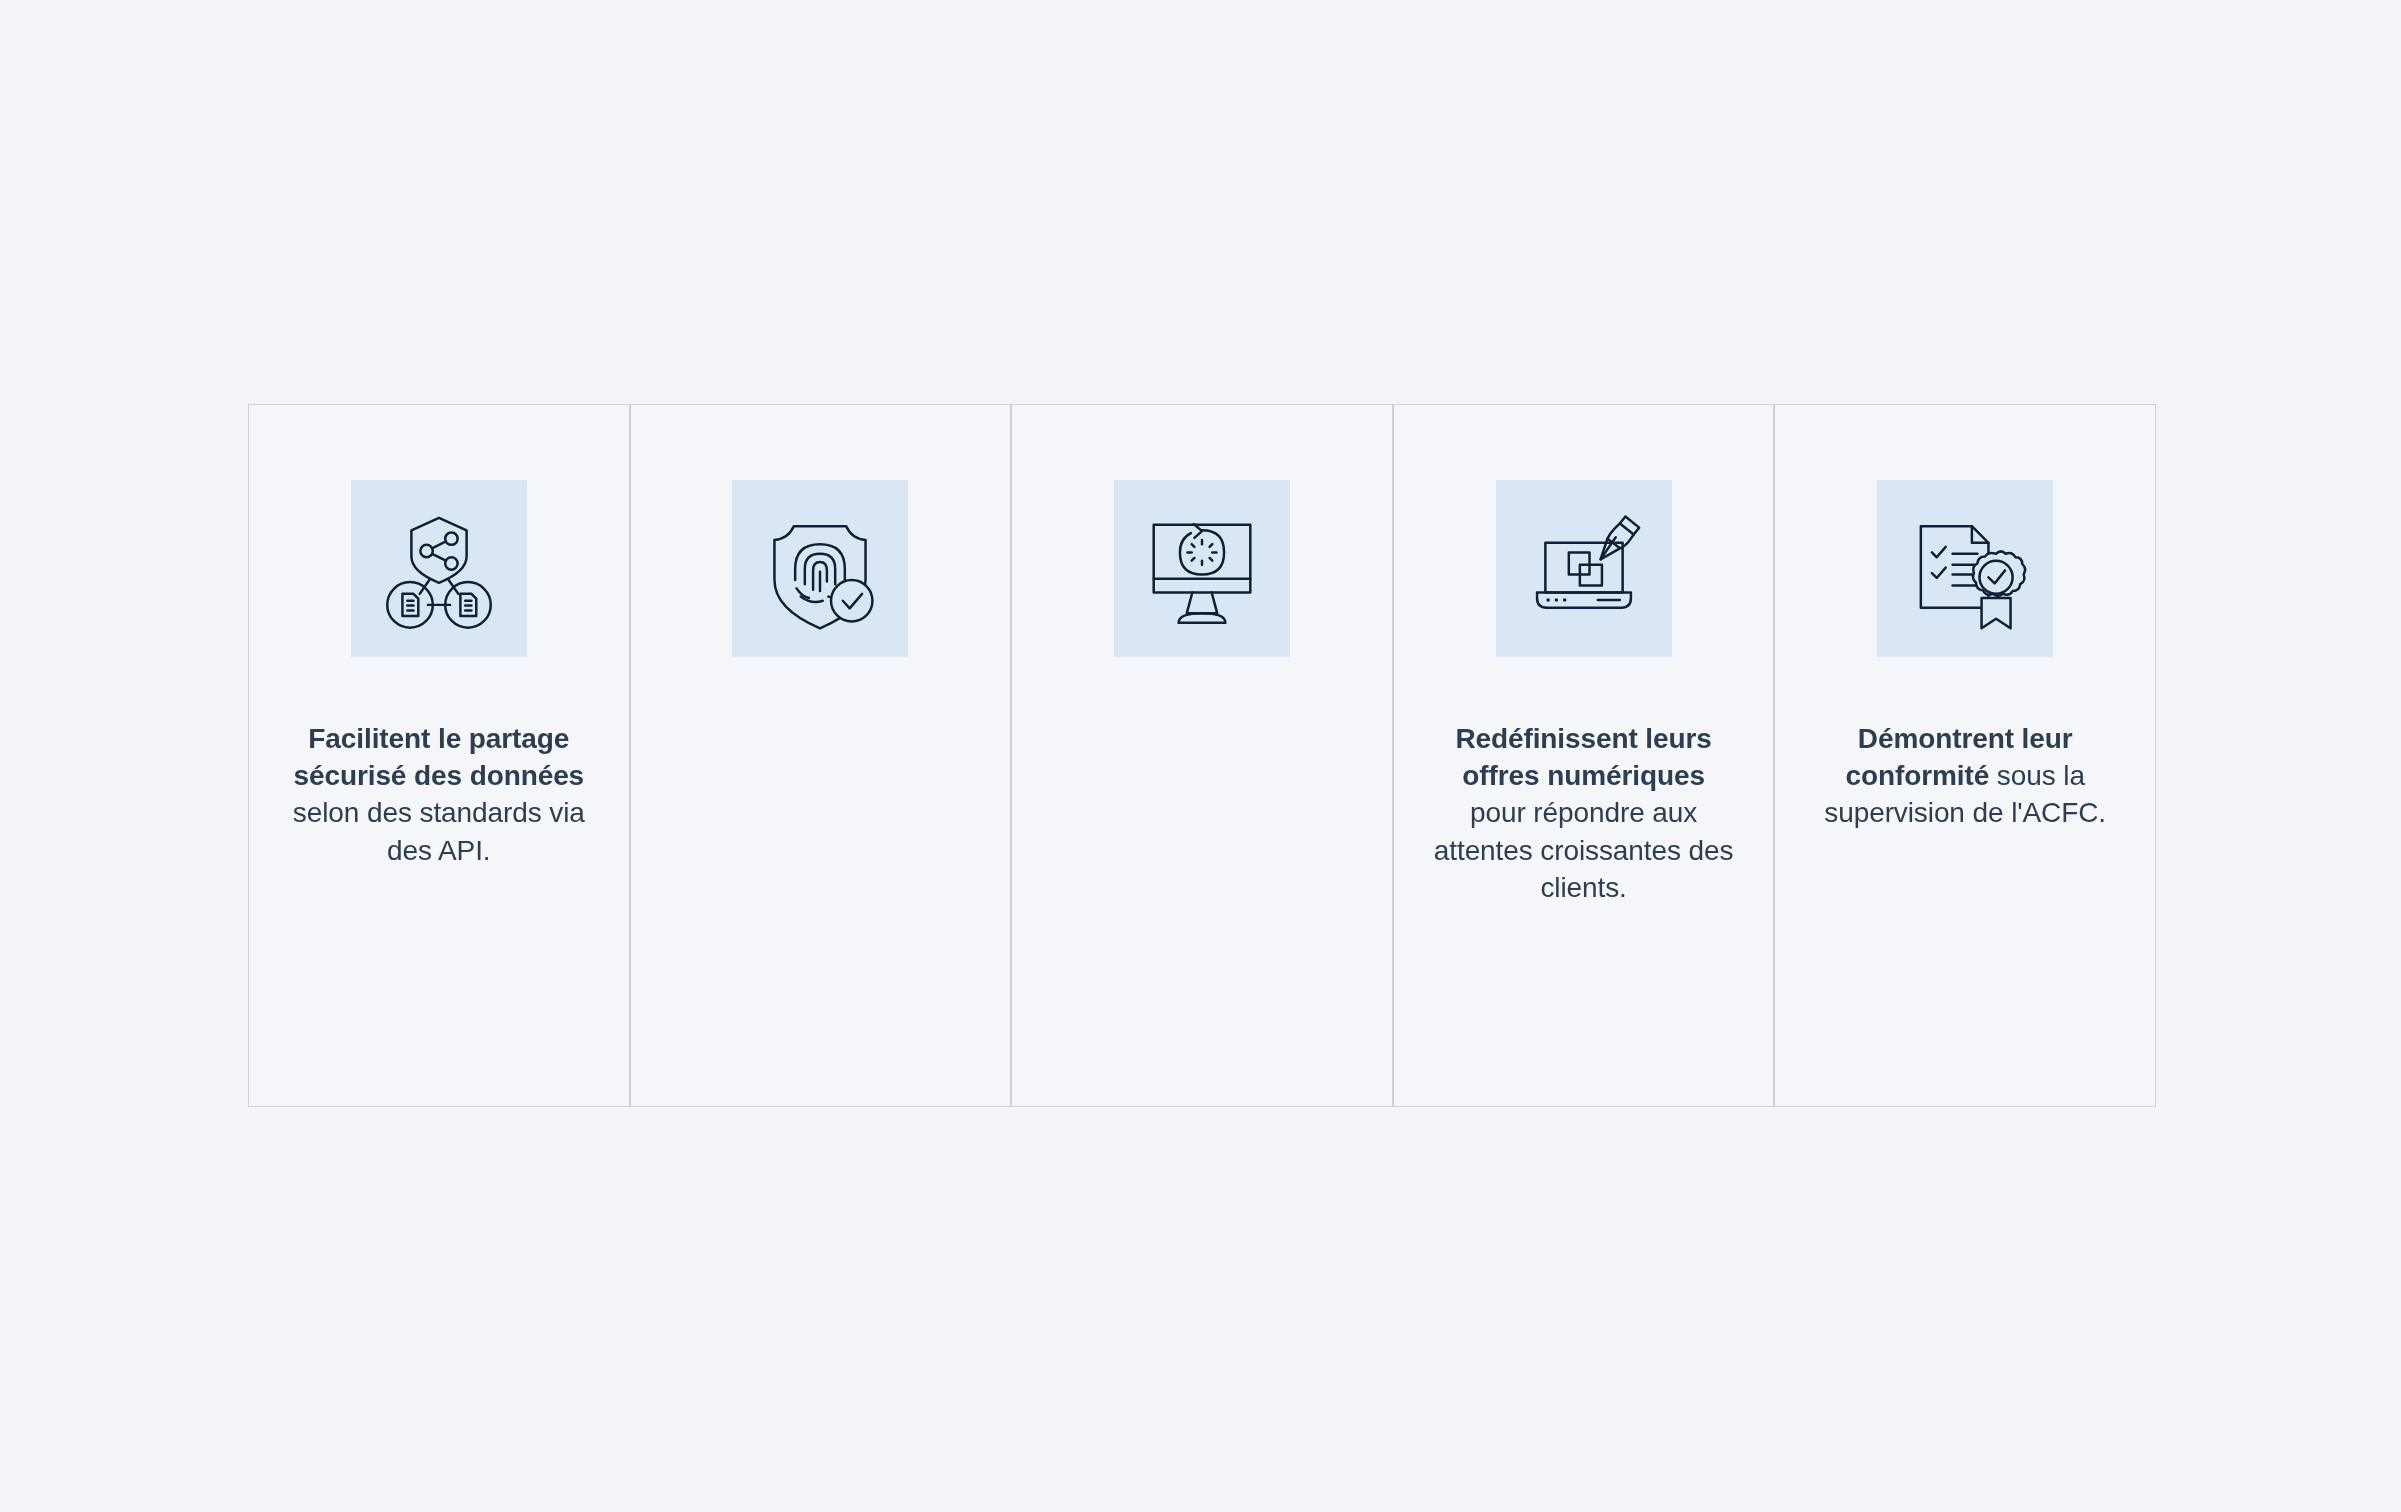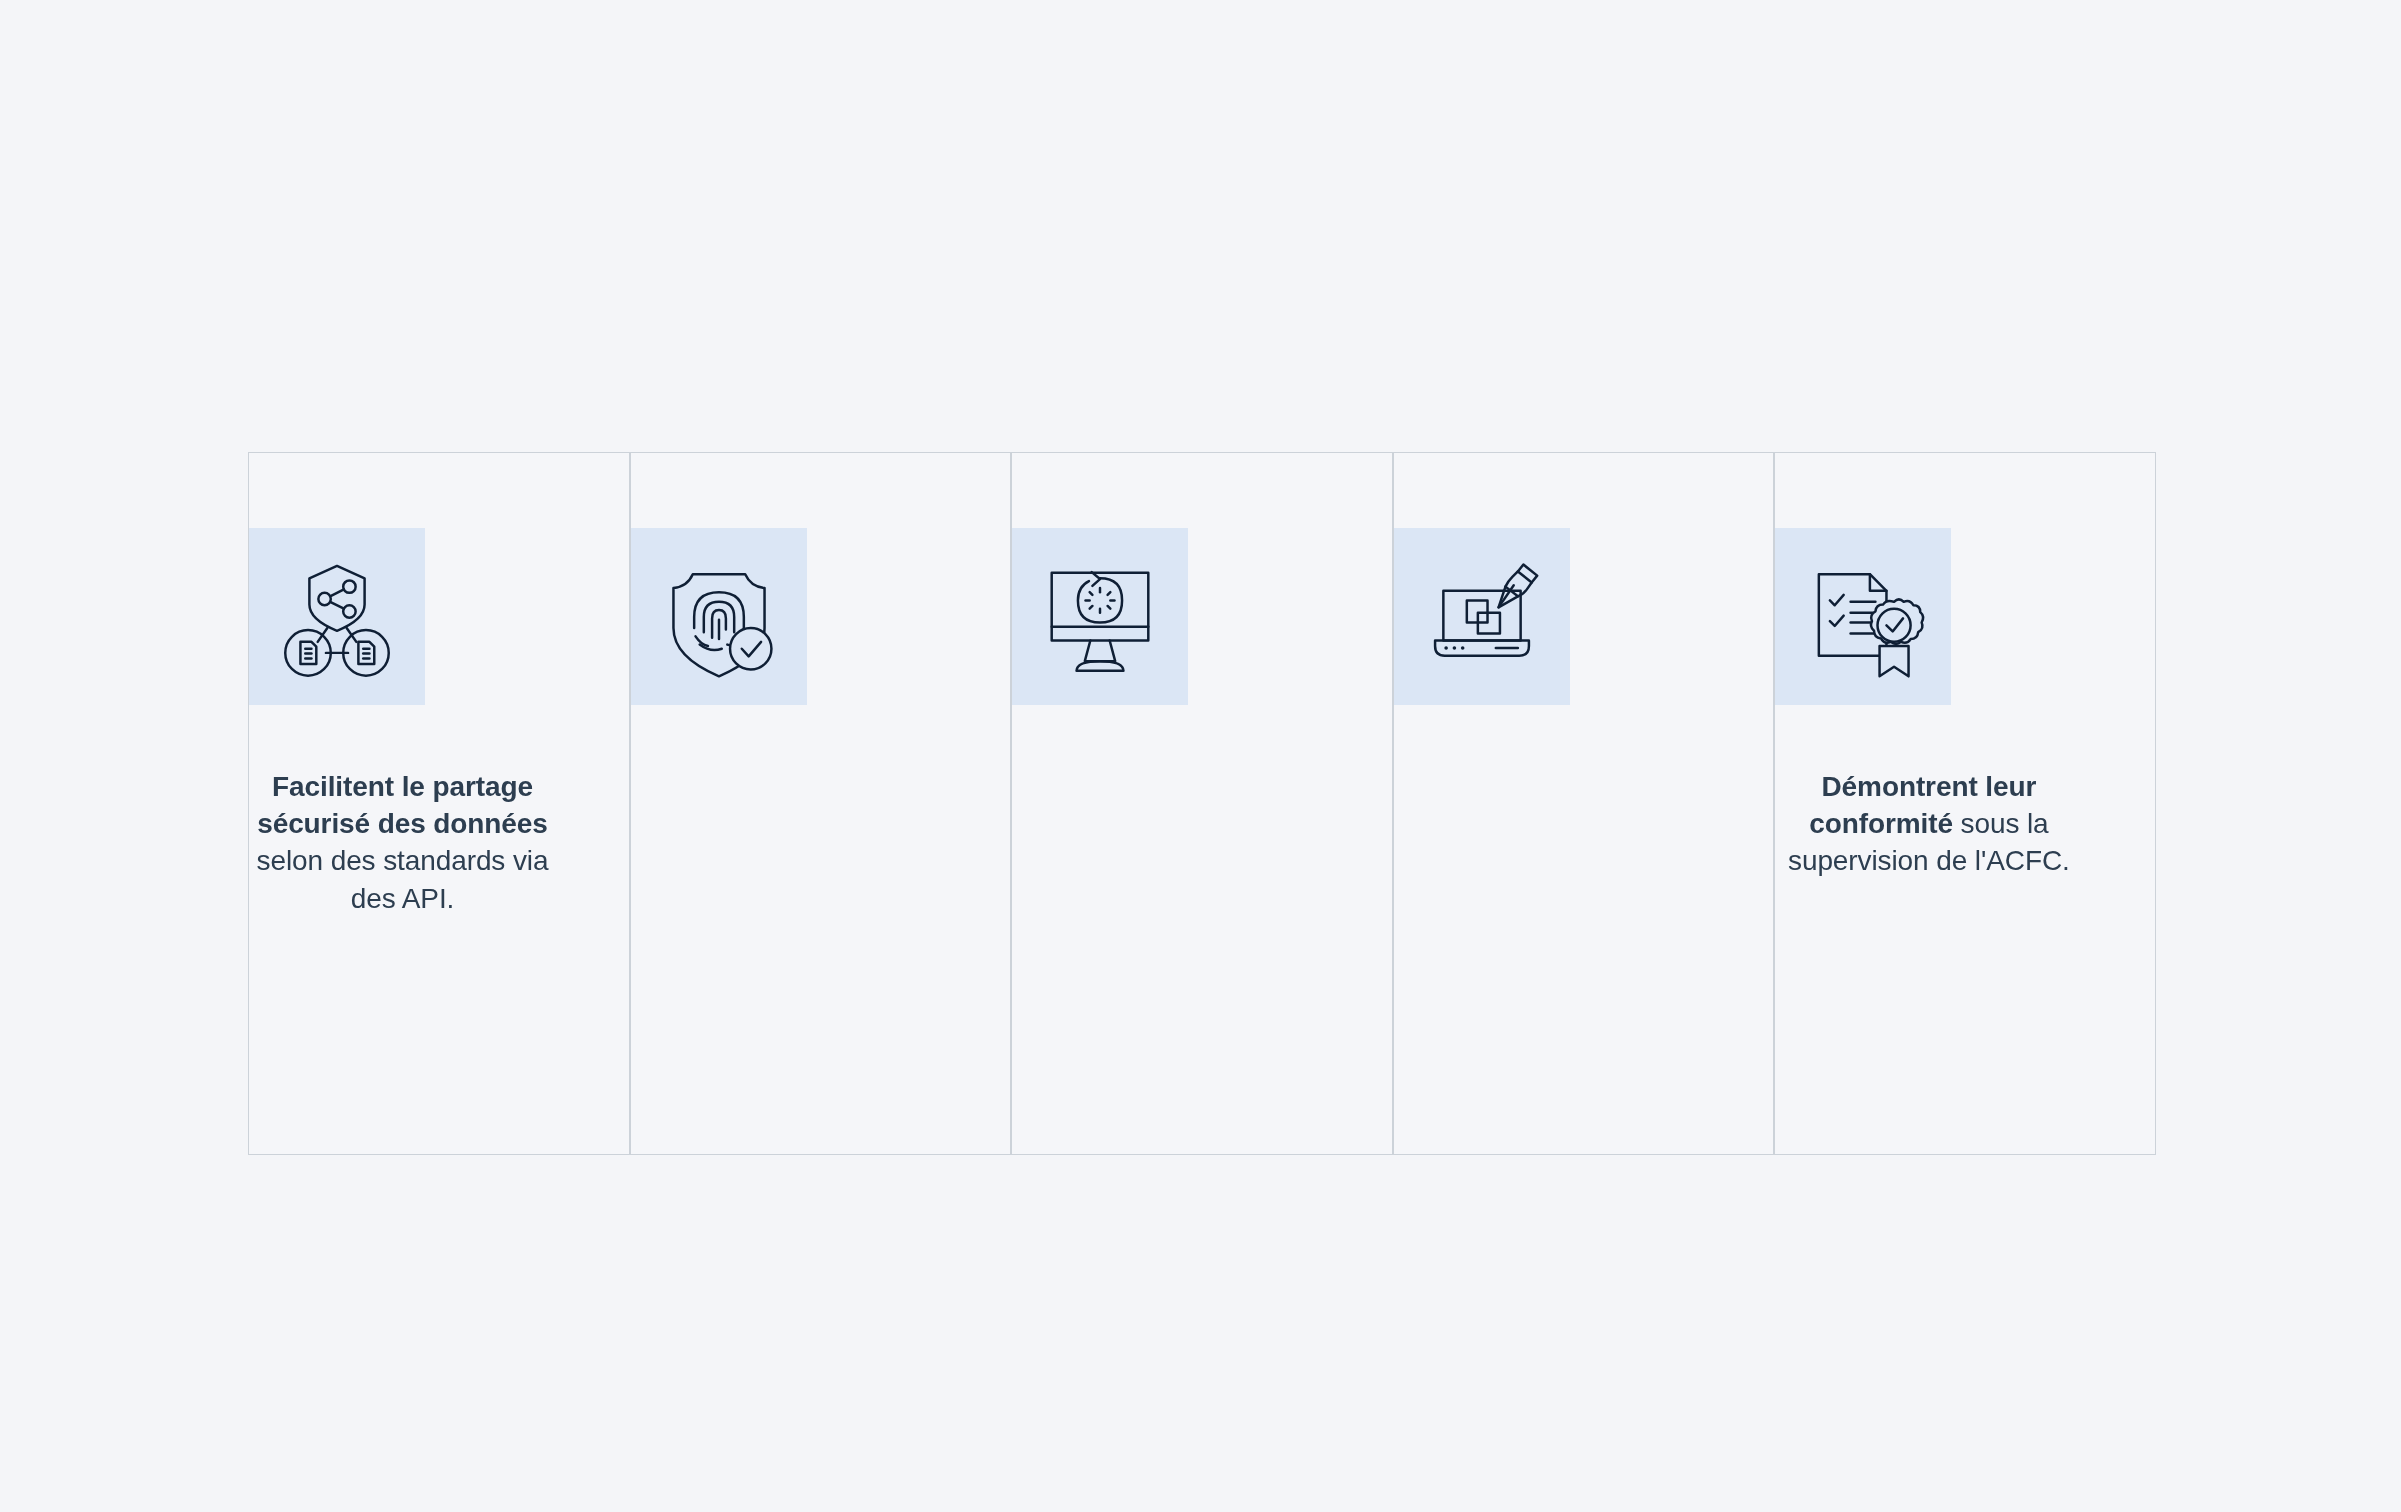--- a/index.html
+++ b/index.html
@@ -35,22 +35,21 @@
     align-items: stretch;
   }
 
   .card {
     width: 391px;
     height: 703px;
     background: #f5f6f9;
     border: 1.2px solid #ccd2d9;
     display: flex;
     flex-direction: column;
-    align-items: flex-start;
-    margin-top: 48px;
+    align-items: center;
   }
 
   .icon-box {
     width: 176px;
     height: 177px;
     margin-top: 75px;
     background: #dbe6f5;
     display: flex;
     align-items: center;
     justify-content: center;
@@ -192,20 +191,23 @@
 
           <rect class="st" x="78" y="76" width="30" height="32"></rect>
           <rect class="st" x="94" y="94" width="32" height="30"></rect>
 
           <path class="st" d="M134 56 Q138 48 144 42 L152 34 L172 50 L165 60 Q160 67 152 70 Z"></path>
           <path class="st" d="M134 56 L124 86 L152 70"></path>
           <line class="st" x1="124" y1="86" x2="146" y2="54"></line>
           <path class="st" d="M152 34 L160 24 L180 40 L172 50"></path>
         </svg>
       </div>
+      <div class="card-text">
+        <b>Redéfinissent leurs offres numériques</b><span> pour répondre aux attentes croissantes des clients.</span>
+      </div>
     </div>
 
     <div class="card">
       <div class="icon-box">
         <svg viewBox="0 0 200 200">
 
           <path class="st" d="M36 38 L110 38 L134 62 L134 156 L36 156 Z"></path>
           <polyline class="st" points="110,38 110,62 134,62"></polyline>
 
           <polyline class="st" points="52,76 59,83 72,68"></polyline>

